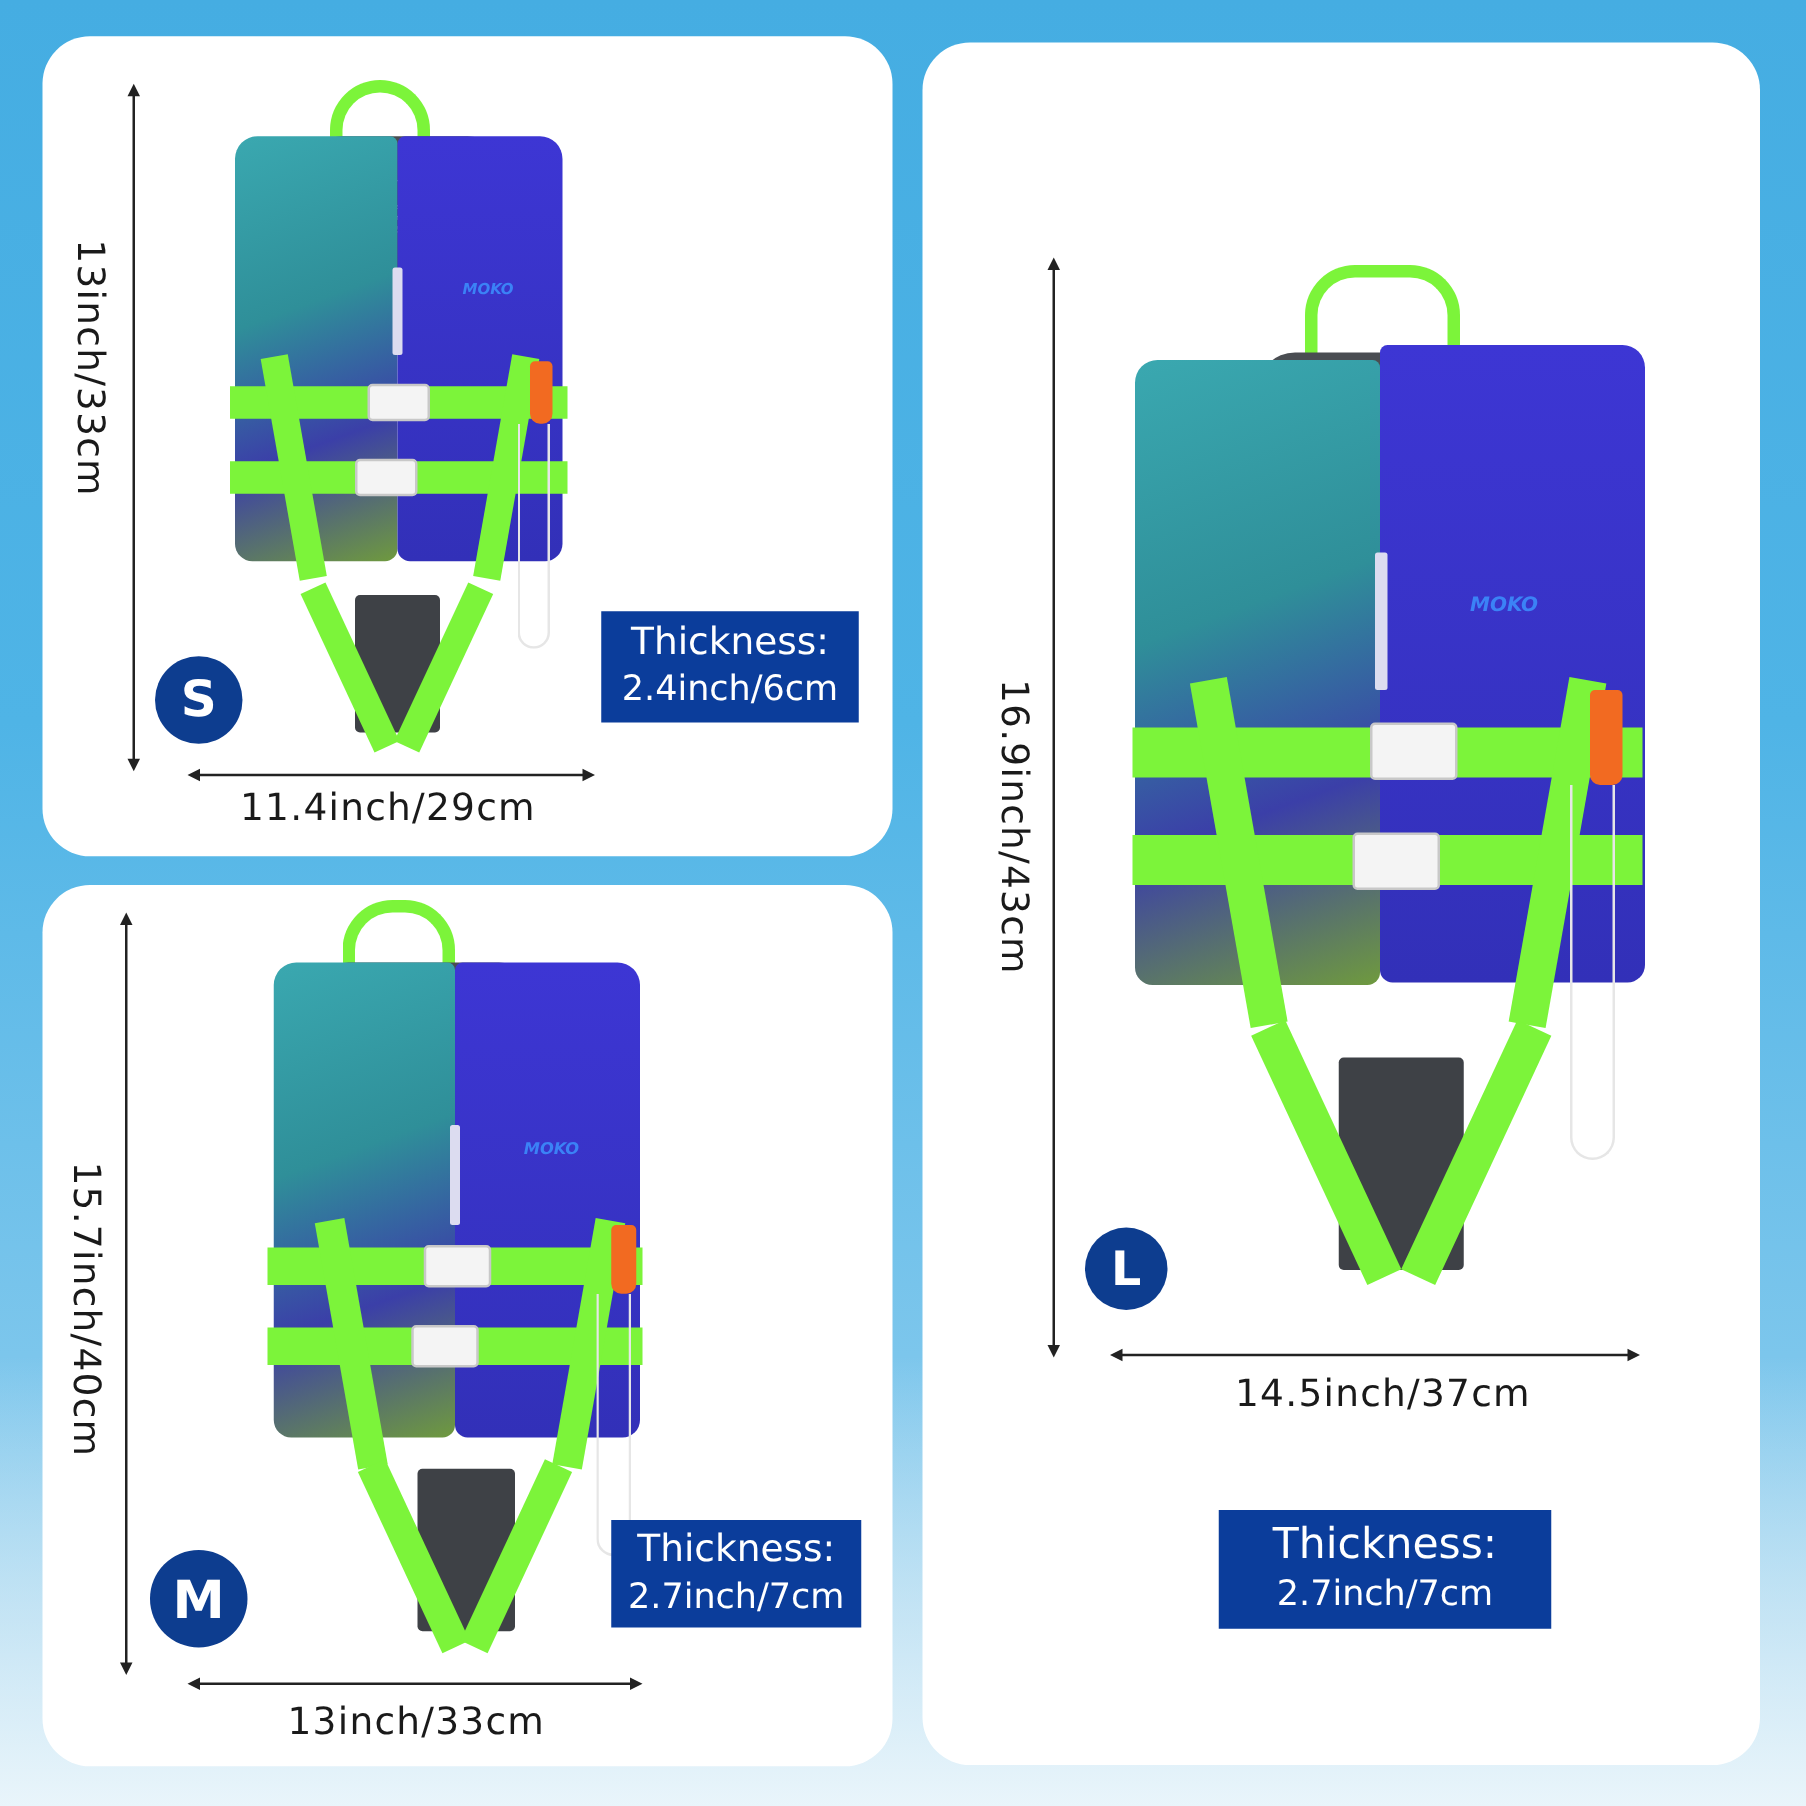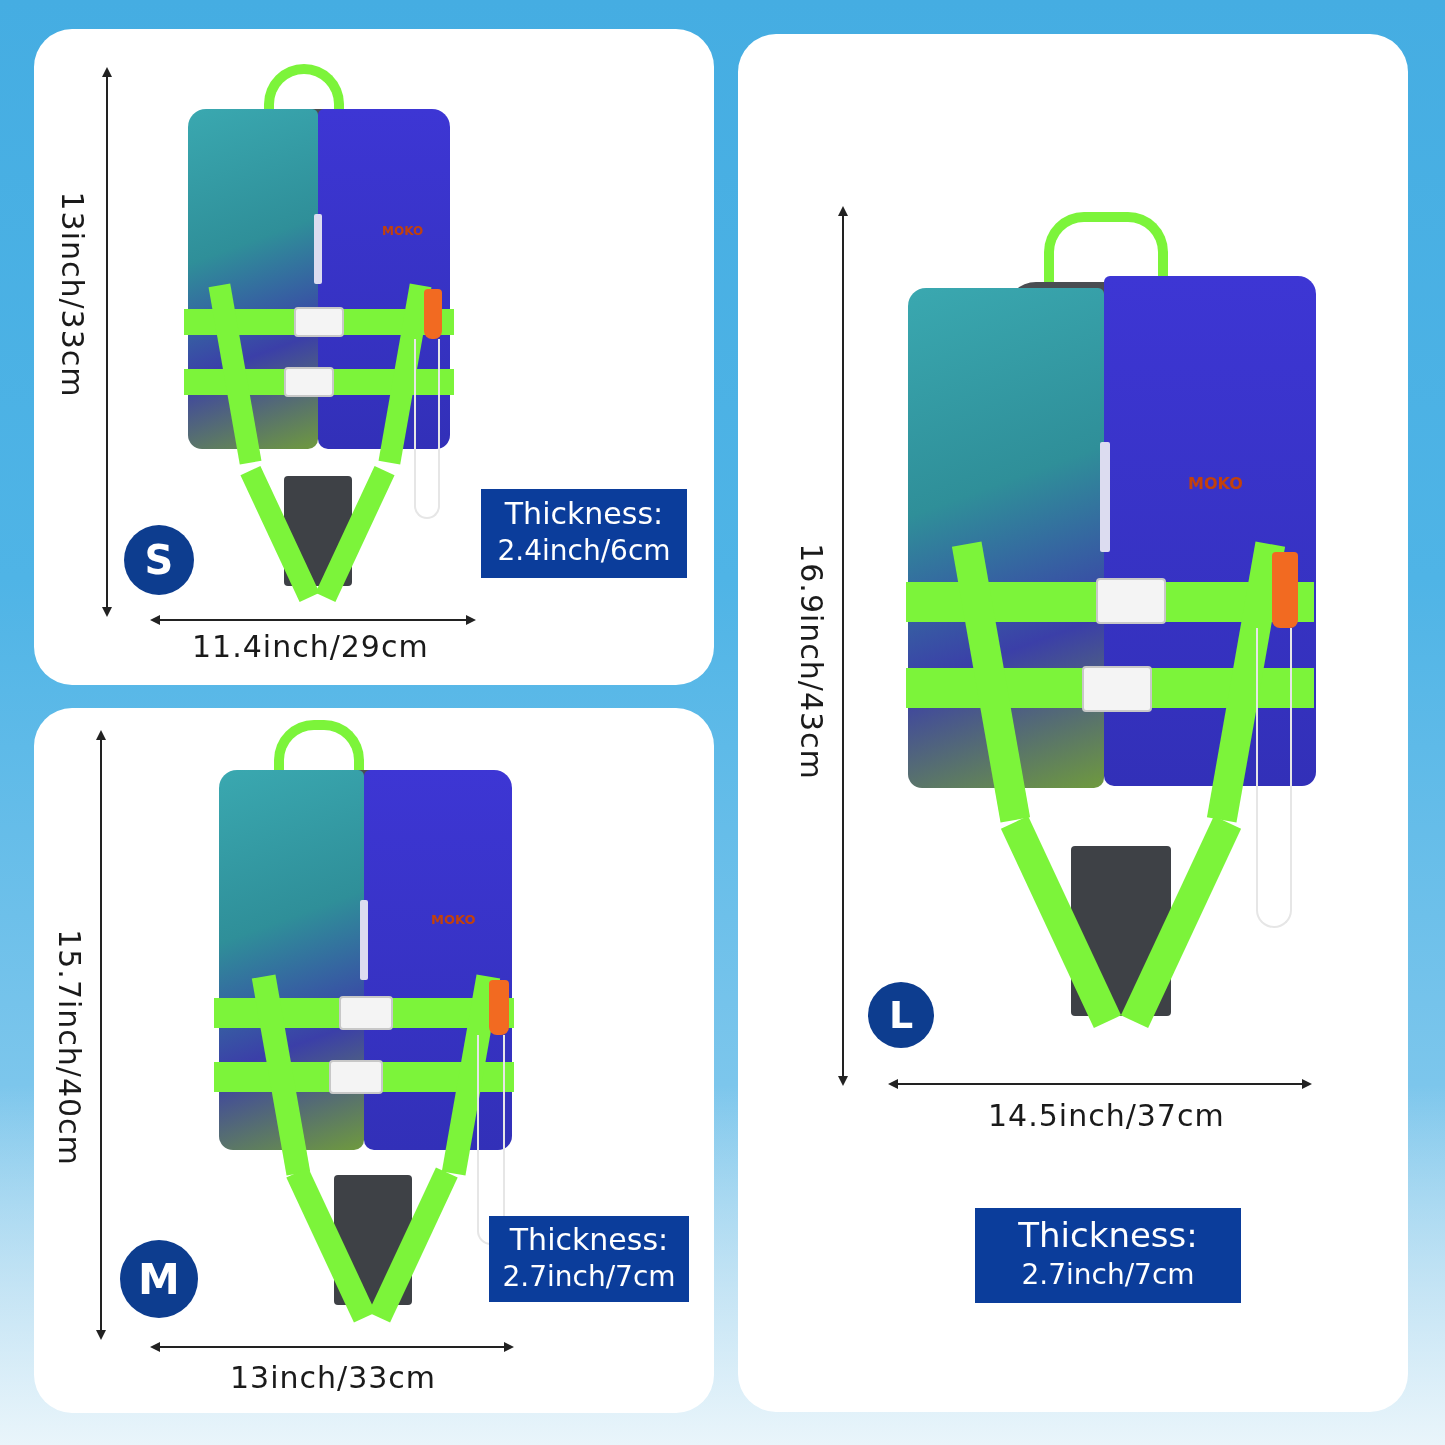--- a/index.html
+++ b/index.html
@@ -65,21 +65,21 @@
   .vest .right-panel {
     position: absolute; background: linear-gradient(180deg, #3d36d4 0%, #3230b8 100%);
     border-radius: 6px 18px 14px 10px;
   }
   .vest .label-patch {
     position: absolute; background: #3d3f43; border: 1px solid #999;
     color: #e6e6e6; font-size: 6px; line-height: 1.3; padding: 3px 4px;
   }
   .vest .size-letter { position: absolute; color: #eee; font-size: 10px; }
   .vest .zipper { position: absolute; background: #dcdcf0; border-radius: 2px; }
-  .vest .logo { position: absolute; color: #c2410c; font-weight: bold; margin-left: 12px; }
+  .vest .logo { position: absolute; color: #3b82f6; font-style: italic; font-weight: bold; }
   .vest .strap-h { position: absolute; background: #7cf43a; }
   .vest .strap-v { position: absolute; background: #7cf43a; }
   .vest .buckle { position: absolute; background: #f4f4f4; border: 2px solid #c8c8c8; border-radius: 4px; }
   .vest .whistle { position: absolute; background: #f26a21; border-radius: 4px 4px 8px 8px; }
   .vest .crotch {
     position: absolute; background: #3e4146; border-radius: 4px;
   }
   .vest .lanyard { position: absolute; border: 2px solid #e6e6e6; border-top: none; border-radius: 0 0 20px 20px; }
 </style>
 </head>

